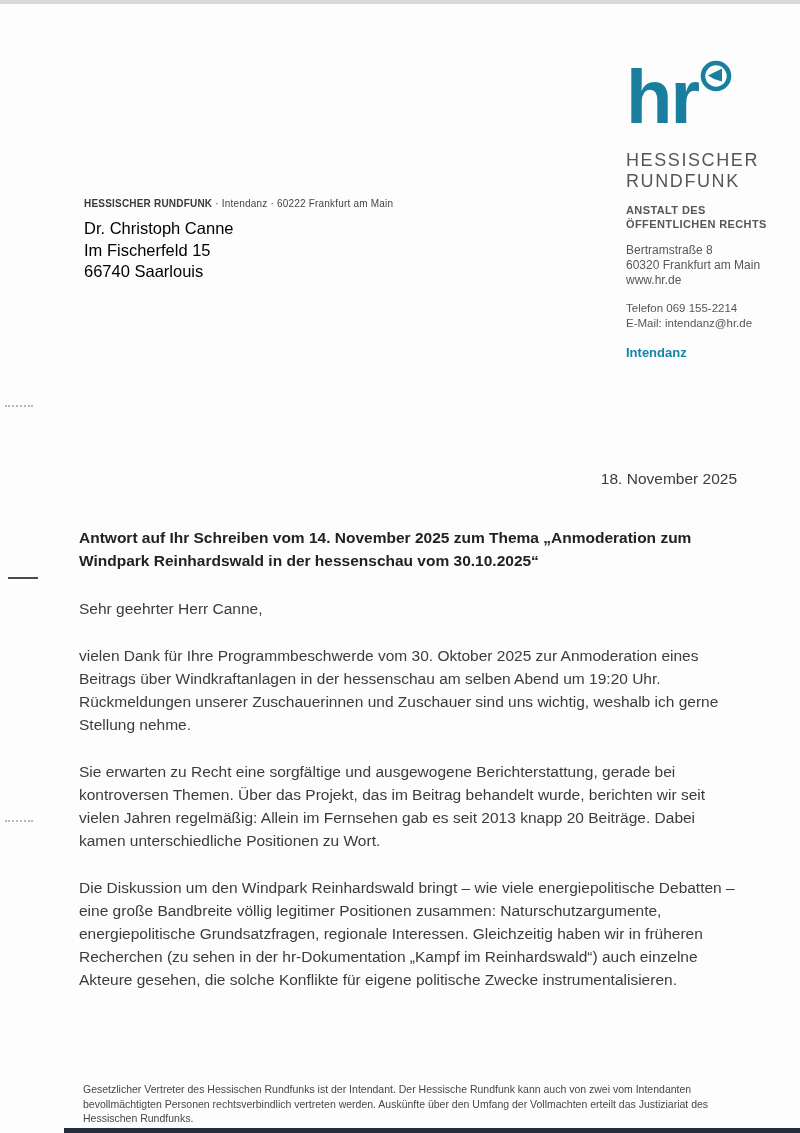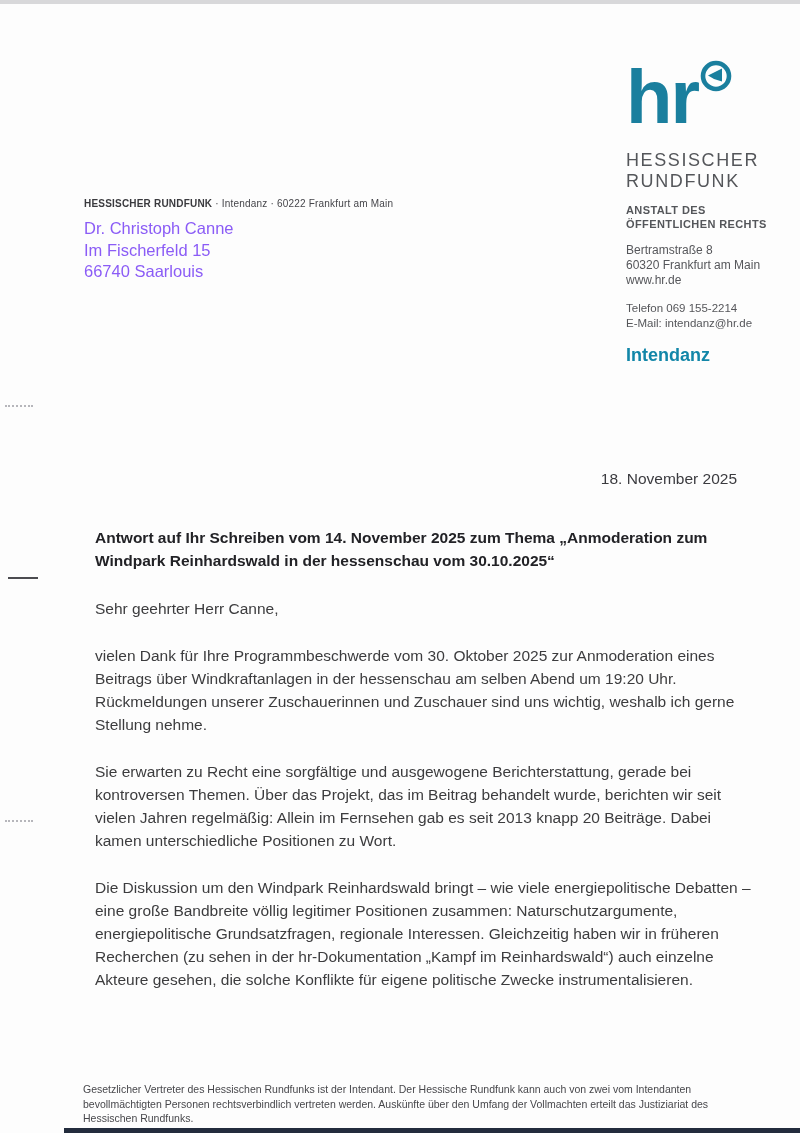--- a/index.html
+++ b/index.html
@@ -20,36 +20,36 @@
   .logo-row{position:relative;height:96px;}
   .logo-text{
     font-size:76px;font-weight:700;letter-spacing:-2px;
     color:#1a7f9e;line-height:90px;
   }
   .ard-icon{position:absolute;left:74px;top:8px;width:32px;height:32px;}
   .wordmark{color:#54565a;font-size:18px;font-weight:400;letter-spacing:1.6px;line-height:21px;margin-top:2px;}
   .org-type{color:#54565a;font-size:11px;font-weight:700;letter-spacing:.4px;line-height:14px;margin-top:11px;}
   .lh-contact{color:#55565a;font-size:12px;line-height:15px;margin-top:12px;}
   .lh-contact2{color:#55565a;font-size:11.5px;line-height:15px;margin-top:13px;}
-  .department{color:#1286a8;font-size:18px;font-weight:700;margin-top:14px;}
+  .department{color:#1286a8;font-size:13px;font-weight:700;margin-top:14px;}
 
   
   .sender-line{position:absolute;left:84px;top:198px;font-size:10px;color:#45454a;letter-spacing:.2px;}
   .sender-line b{font-weight:700;color:#3a3a3e;text-align:center;}
-  .recipient{position:absolute;left:84px;top:218px;font-size:16.5px;line-height:21.5px;color:#8b5cf6;}
+  .recipient{position:absolute;left:84px;top:218px;font-size:16.5px;line-height:21.5px;color:#000000;}
 
   
   .fold-dots{position:absolute;left:5px;width:28px;border-top:2px dotted #b6b6bb;}
   .fold-dots.m1{top:405px;}
   .fold-dots.m2{top:820px;}
   .fold-dash{position:absolute;left:8px;top:577px;width:30px;border-top:2.5px solid #4c4c50;}
 
   
   .date-line{position:absolute;left:83px;top:470px;width:654px;text-align:right;font-size:15.5px;color:#3b3b3f;}
-  .body-flow{position:absolute;left:95px;top:526px;width:658px;font-size:15.5px;line-height:23px;color:#3c3c3e;}
+  .body-flow{position:absolute;left:79px;top:526px;width:658px;font-size:15.5px;line-height:23px;color:#3c3c3e;}
   .subject{font-weight:700;color:#222226;margin:0 0 25px 0;}
   .salutation{margin:16px 0 24px 0;}
   .para{margin:0 0 24px 0;}
 
   
   .footer{position:absolute;left:83px;top:1082px;width:660px;font-size:10.5px;line-height:14.5px;color:#47474b;}
 </style>
 </head>
 <body>
 

